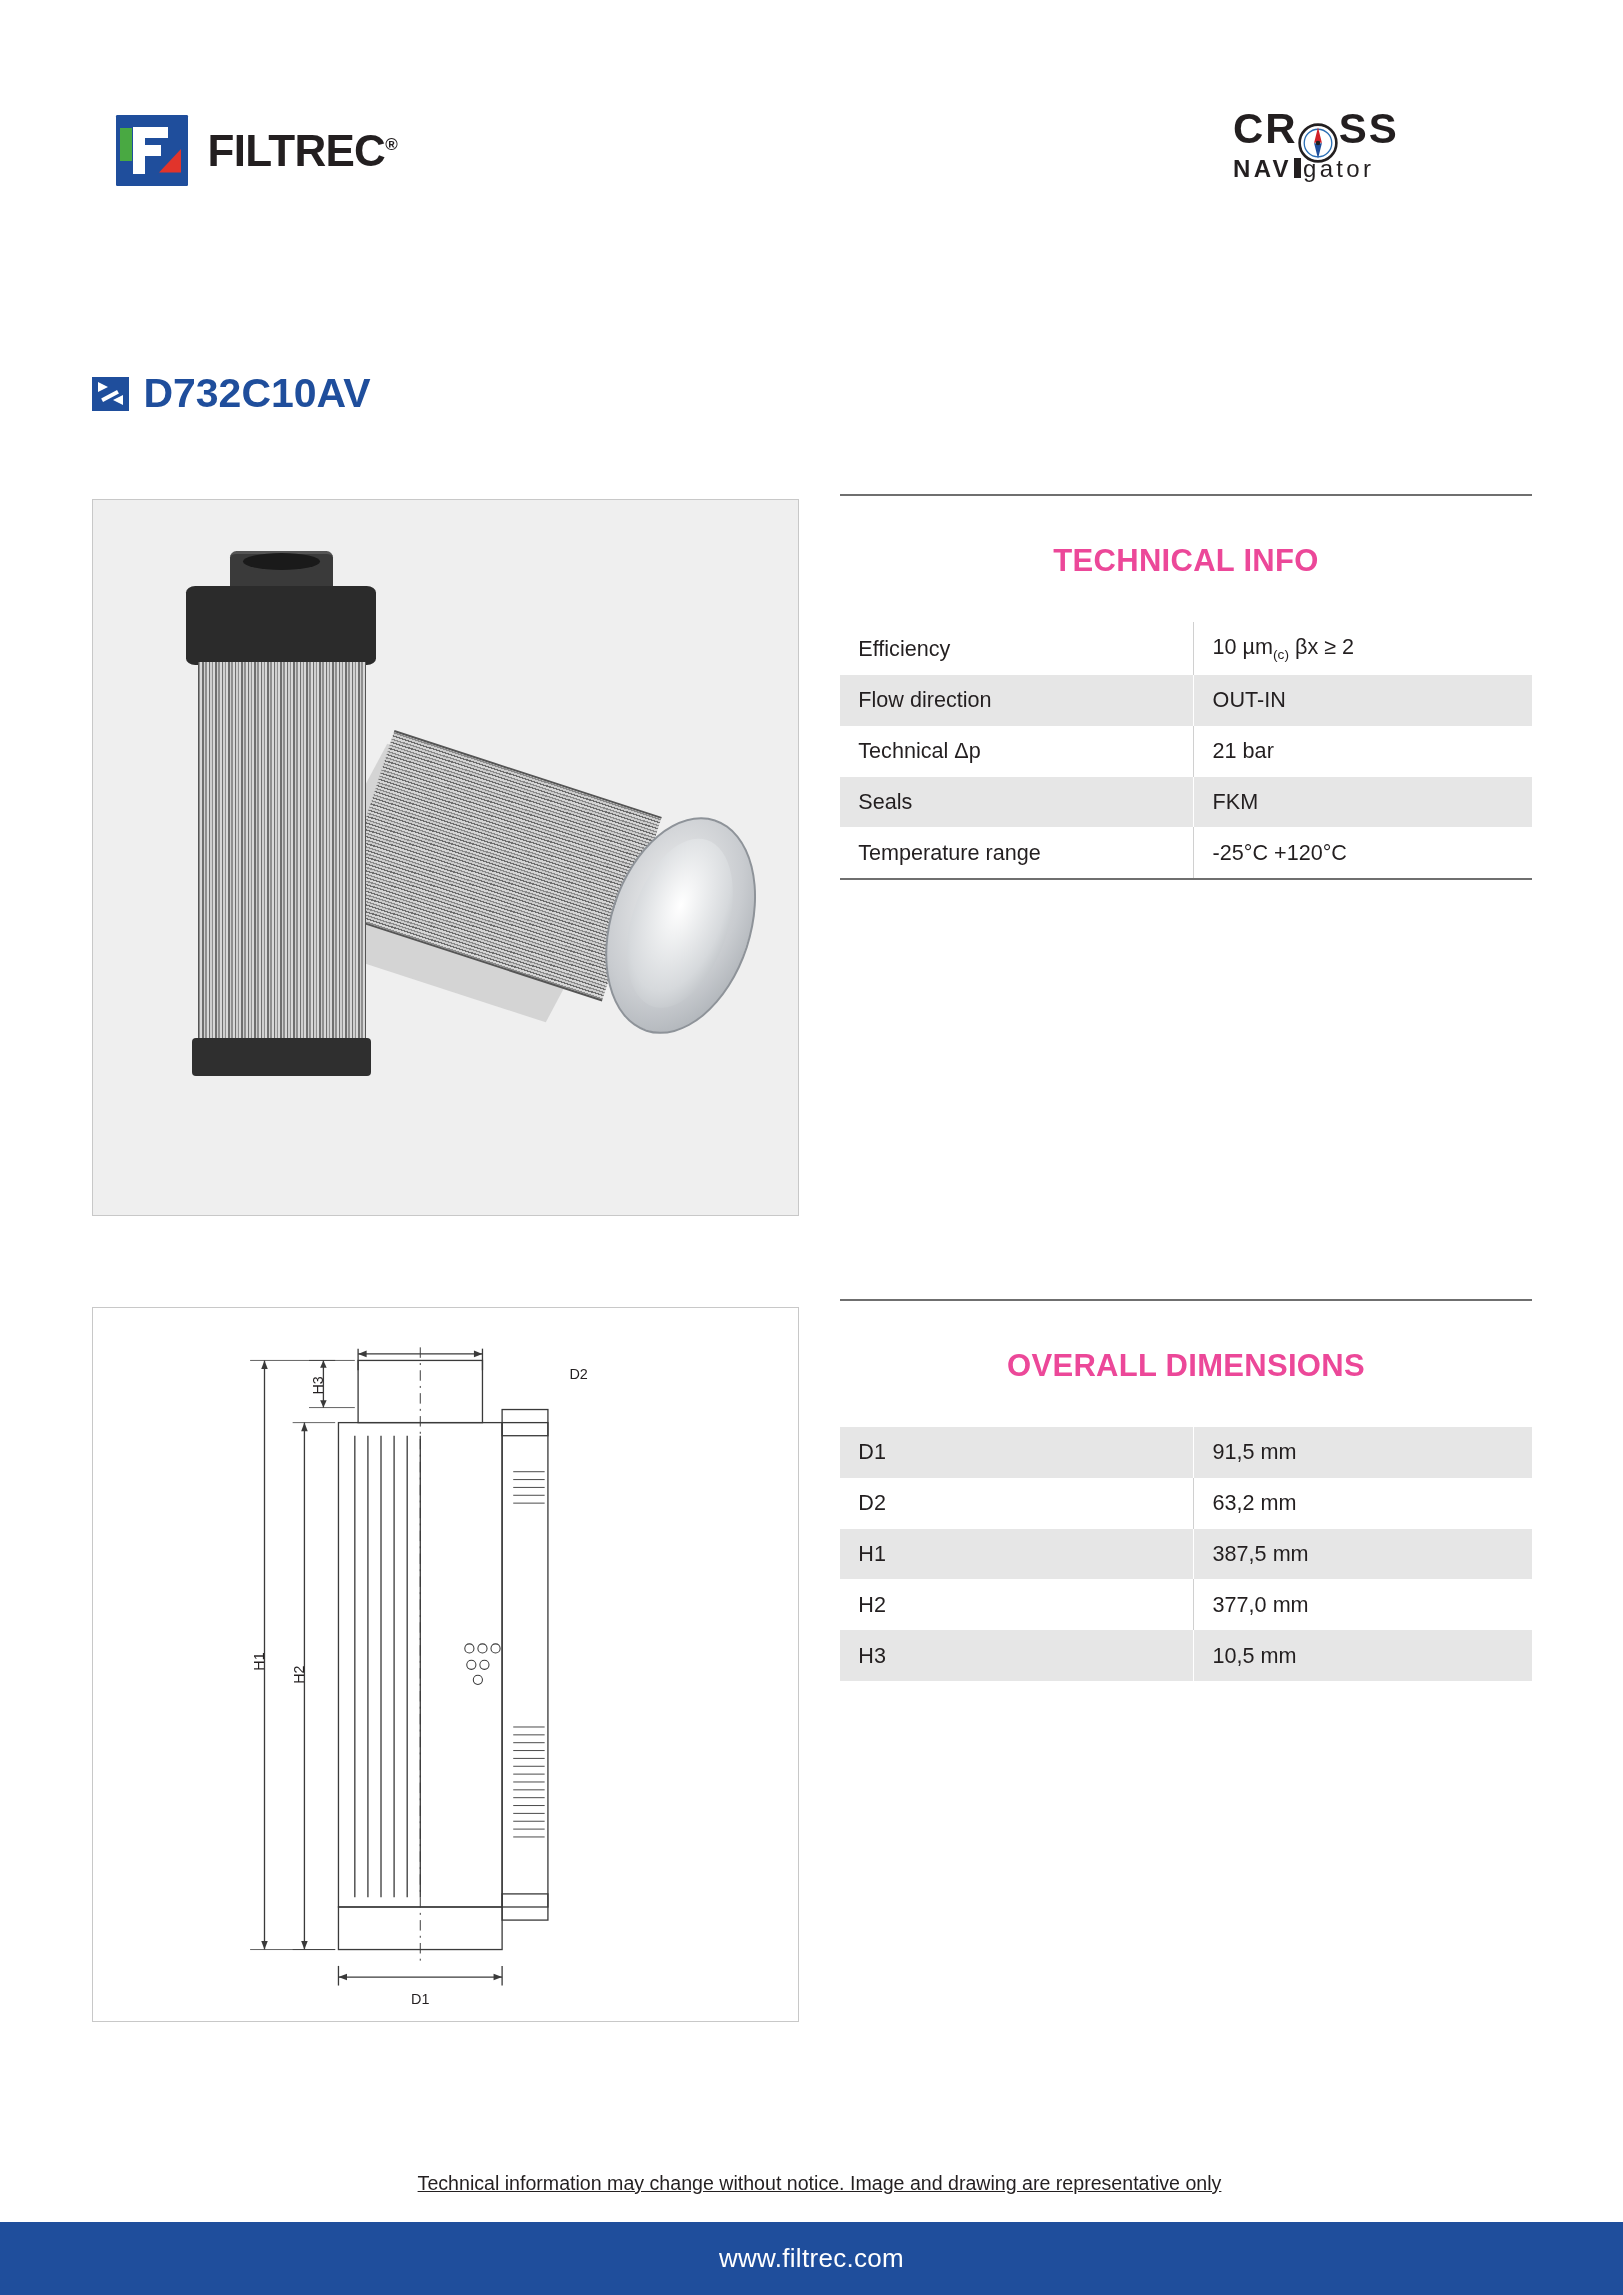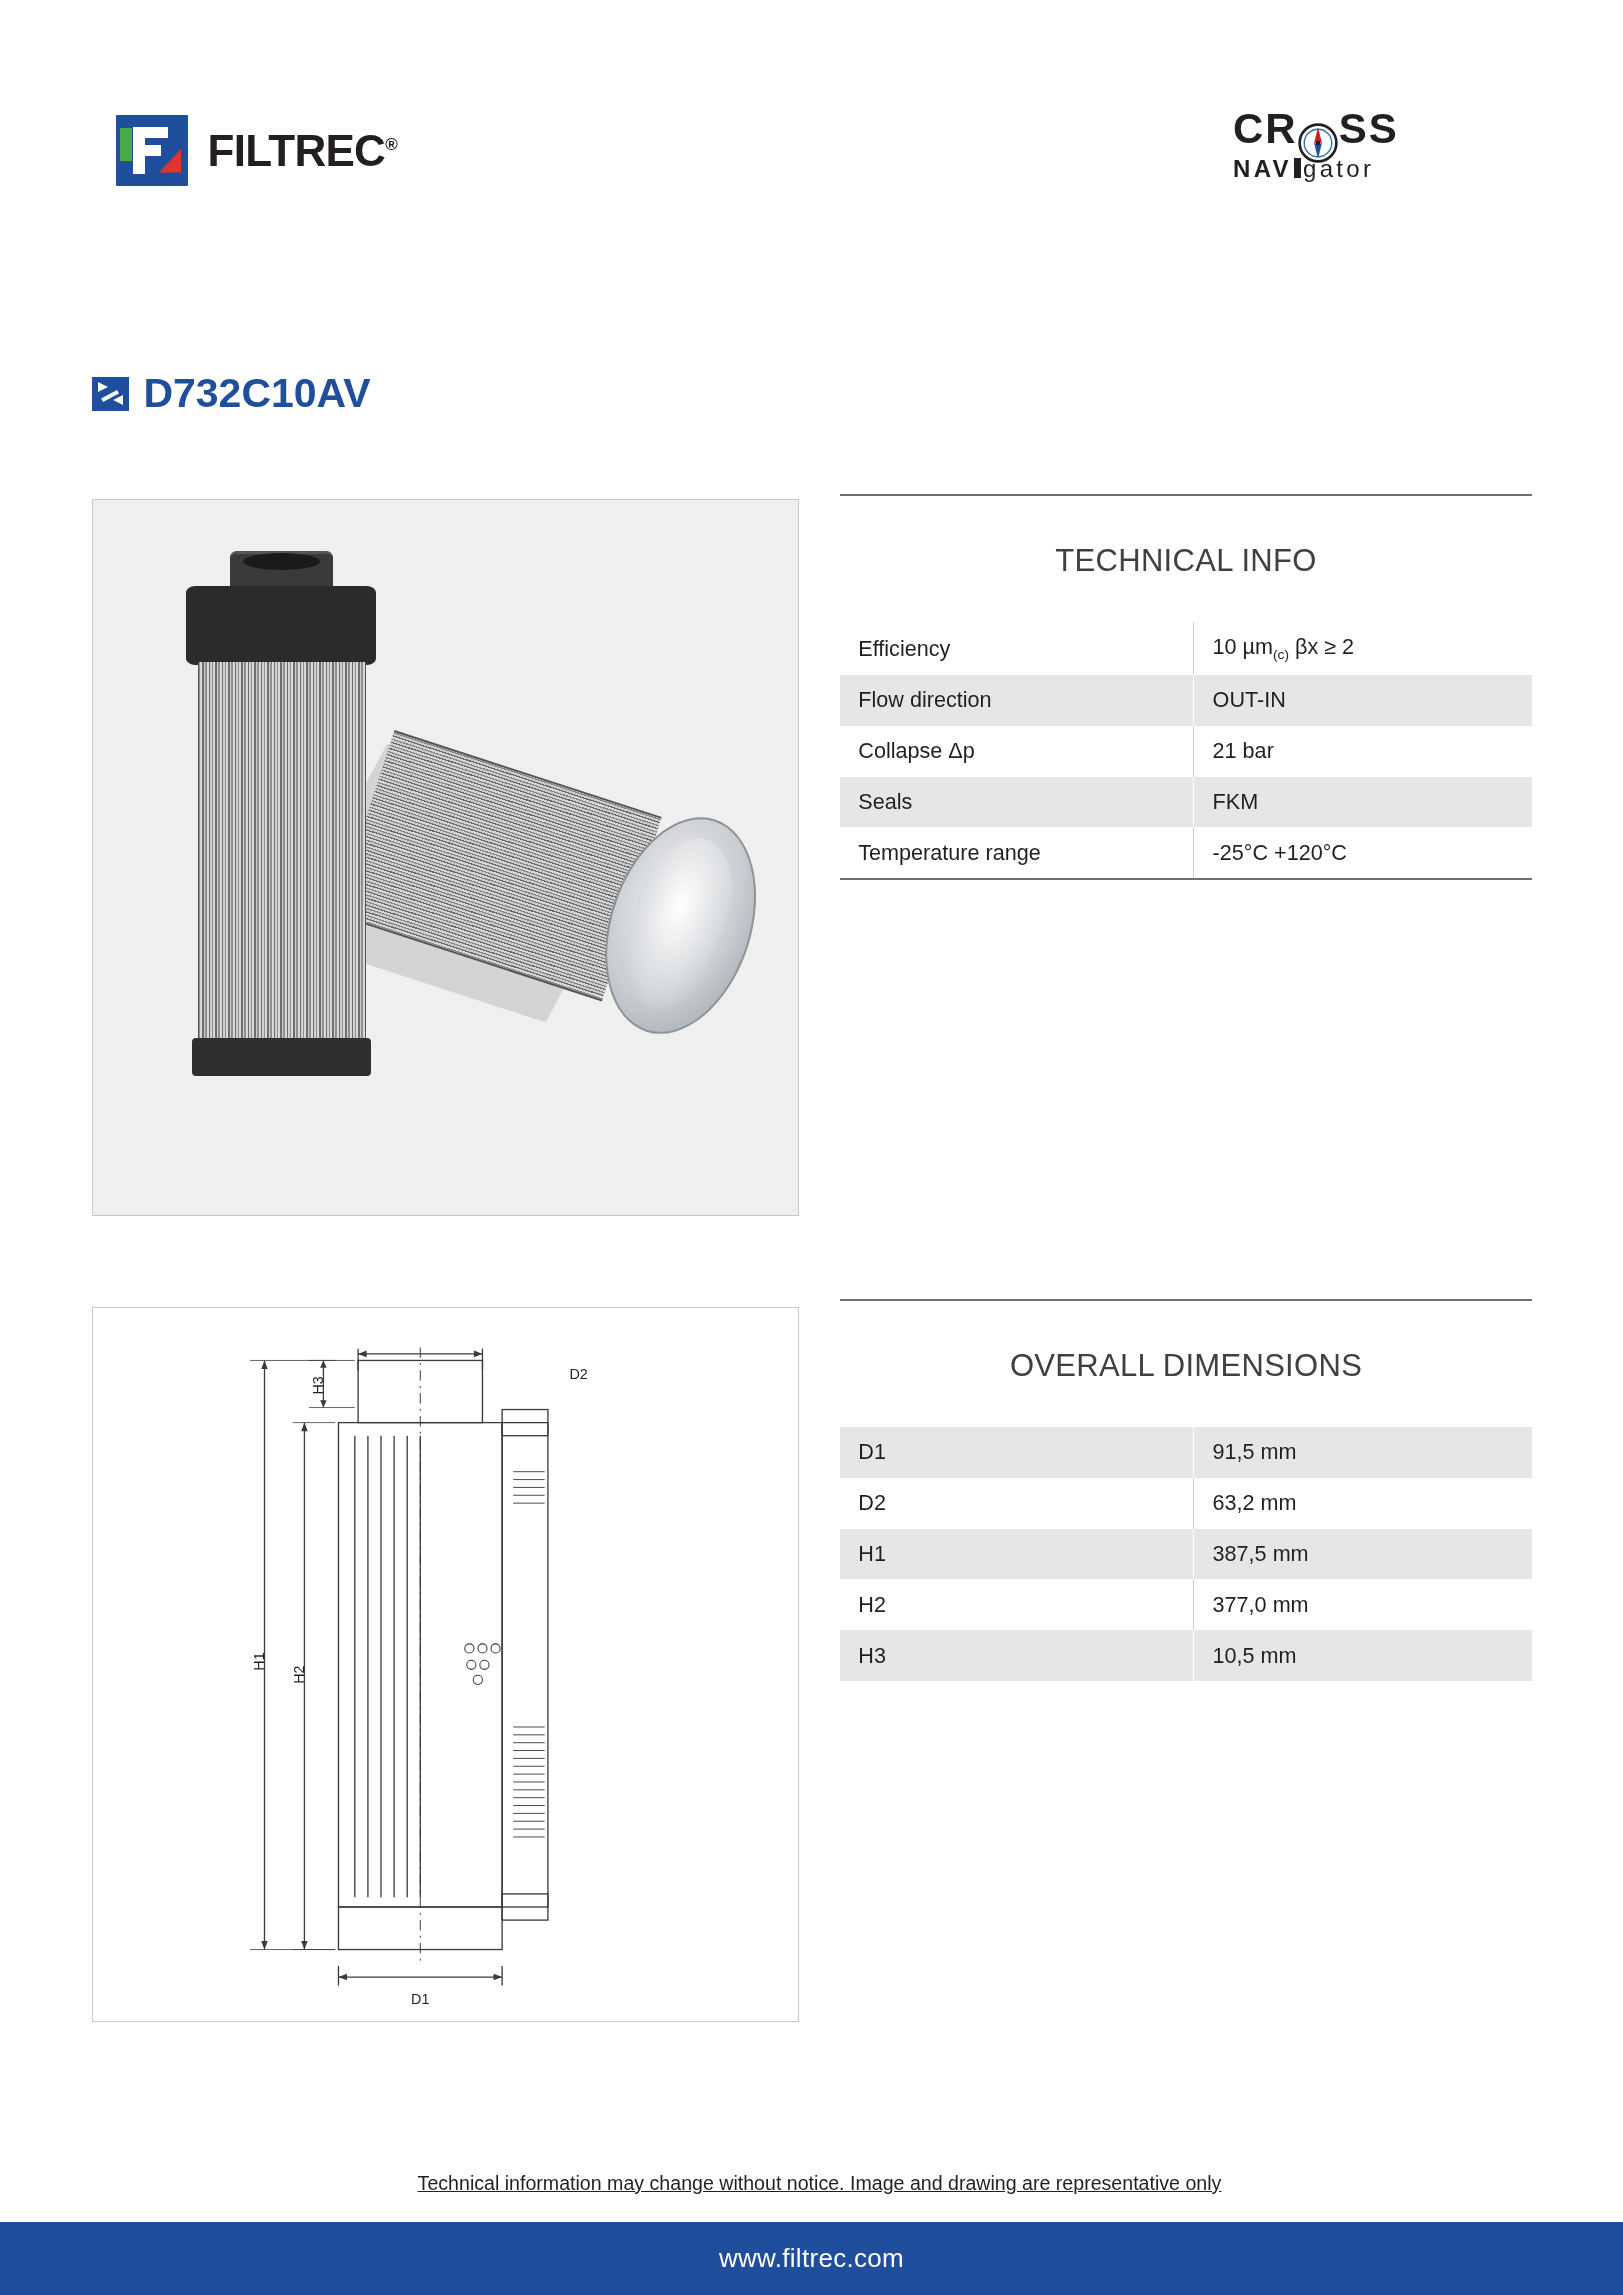--- a/index.html
+++ b/index.html
@@ -322,22 +322,22 @@
     width: 692px;
   }
   .rule-top {
     width: 100%;
     height: 2px;
     background: #6f6f6f;
   }
   .section-title {
     text-align: center;
     font-size: 31px;
-    font-weight: normal;
-    color: #404040;
+    font-weight: bold;
+    color: #ec4899;
     margin-top: 47px;
     margin-bottom: 43px;
     letter-spacing: 0.3px;
   }
   table.spec {
     width: 100%;
     border-collapse: collapse;
     font-size: 21.6px;
   }
   table.spec td {
@@ -558,21 +558,21 @@
       <tbody>
         <tr>
           <td class="k">Efficiency</td>
           <td class="v"><span>10 µm</span><span class="sub">(c)</span><span> βx ≥ 2</span></td>
         </tr>
         <tr class="alt">
           <td class="k">Flow direction</td>
           <td class="v">OUT-IN</td>
         </tr>
         <tr>
-          <td class="k">Collapse Δp</td>
+          <td class="k">Technical Δp</td>
           <td class="v">21 bar</td>
         </tr>
         <tr class="alt">
           <td class="k">Seals</td>
           <td class="v">FKM</td>
         </tr>
         <tr>
           <td class="k">Temperature range</td>
           <td class="v">-25°C +120°C</td>
         </tr>

